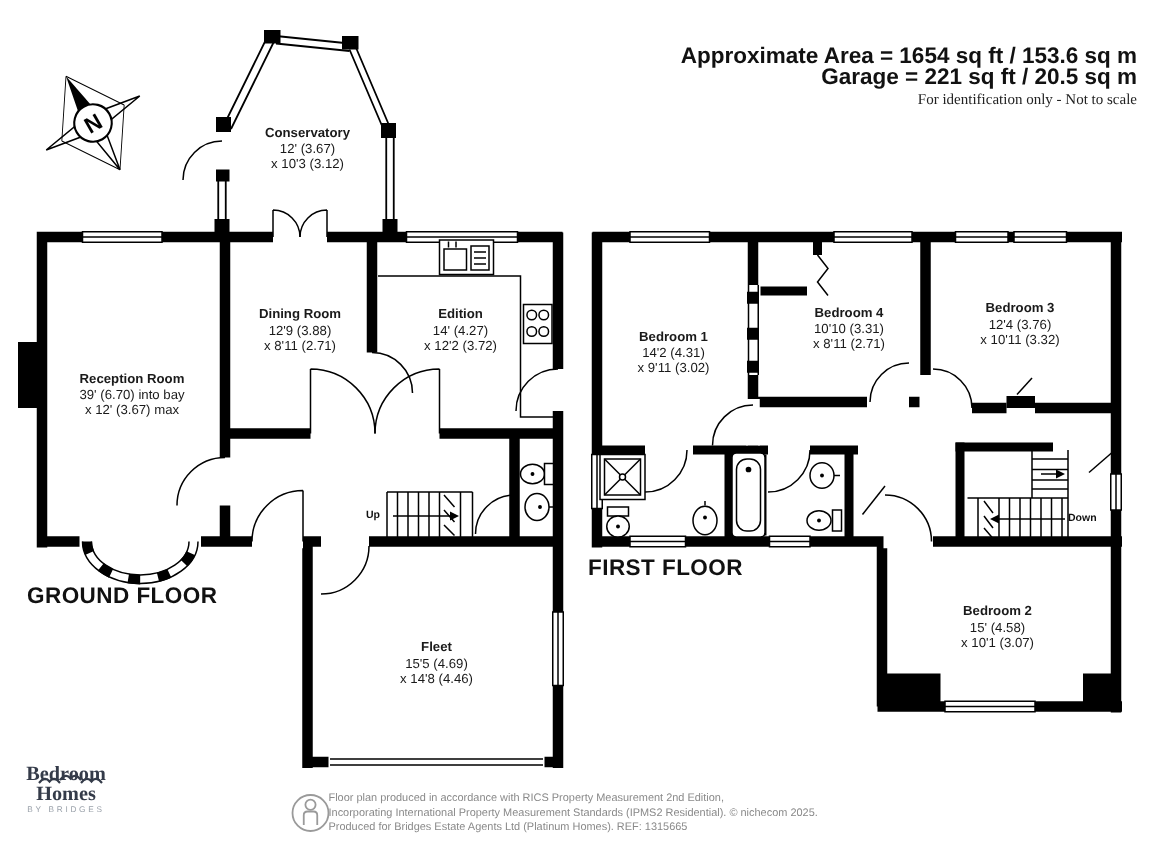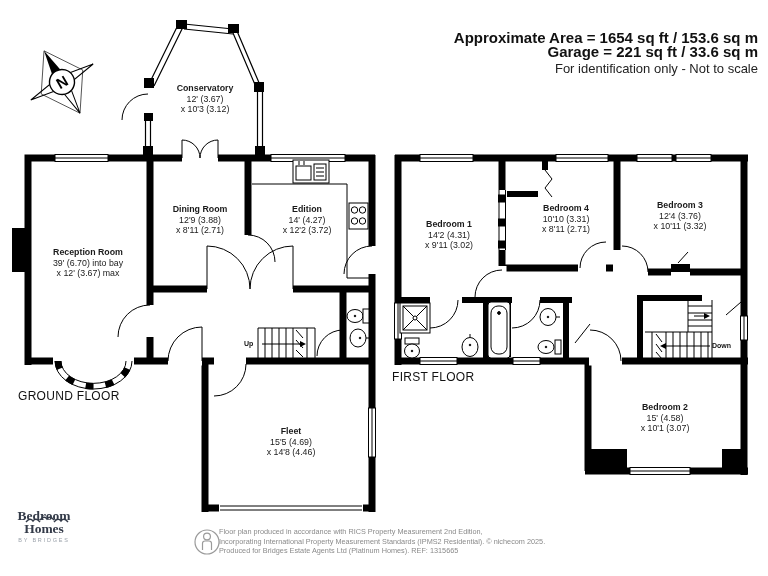--- a/index.html
+++ b/index.html
@@ -2,25 +2,25 @@
 <html><head>
 <meta charset="utf-8">
 <style>
   html,body{margin:0;padding:0;background:#fff;}
   .canvas{position:relative;width:768px;height:576px;background:#fff;overflow:hidden;
           font-family:"Liberation Sans",sans-serif;color:#111;}
   .plan-svg{position:absolute;left:0;top:0;}
   .header{position:absolute;top:12px;right:10px;text-align:right;}
   .header .title{font-size:17.5px;font-weight:bold;margin:0;letter-spacing:.2px;}
   .header .areas{margin-top:19px;font-size:15px;font-weight:bold;line-height:13.5px;}
-  .header .disc{margin-top:3px;font-size:13px;font-weight:normal;color:#222;}
+  .header .disc{margin-top:3px;font-size:10px;font-weight:normal;color:#222;font-family:Liberation Serif, serif;}
   .room-label{position:absolute;transform:translateX(-50%);text-align:center;
               font-size:8.8px;line-height:10.5px;white-space:nowrap;color:#1a1a1a;}
   .room-label .rn{font-weight:bold;}
-  .floor-label{position:absolute;font-size:12px;font-weight:normal;letter-spacing:.3px;}
+  .floor-label{position:absolute;font-size:15px;font-weight:bold;letter-spacing:.3px;}
   .stair-label{position:absolute;font-size:7px;font-weight:bold;}
   .footer{position:absolute;left:219px;top:527px;font-size:7.3px;line-height:9.6px;color:#8a8a8a;}
   .brand{position:absolute;left:6px;top:509px;width:76px;text-align:center;color:#343b49;}
   .brand .bname{font-family:"Liberation Serif",serif;font-weight:bold;font-size:13.5px;line-height:13px;}
   .brand .btag{font-size:5.5px;letter-spacing:1.8px;color:#9aa1aa;margin-top:2px;}
 </style>
 </head>
 <body>
 
 <div class="canvas">
@@ -276,21 +276,21 @@
     <g stroke="#343b49" stroke-width="1.4" fill="none">
       <path d="M26,522 Q30,517 33,521 Q36,517 40,522"></path>
       <path d="M40,520 Q44,515 47,519 Q50,515 54,520"></path>
       <path d="M54,522 Q58,517 61,521 Q64,517 68,522"></path>
     </g>
   </svg>
 
   <div class="header">
     <div class="areas">
       <div>Approximate Area = 1654 sq ft / 153.6 sq m</div>
-      <div>Garage = 221 sq ft / 33.6 sq m</div>
+      <div>Garage = 221 sq ft / 20.5 sq m</div>
     </div>
     <div class="disc">For identification only - Not to scale</div>
   </div>
 
   <div class="room-label" style="left:205px;top:83px">
     <div class="rn">Conservatory</div>
     <div>12' (3.67)</div>
     <div>x 10'3 (3.12)</div>
   </div>
   <div class="room-label" style="left:200px;top:204px">

